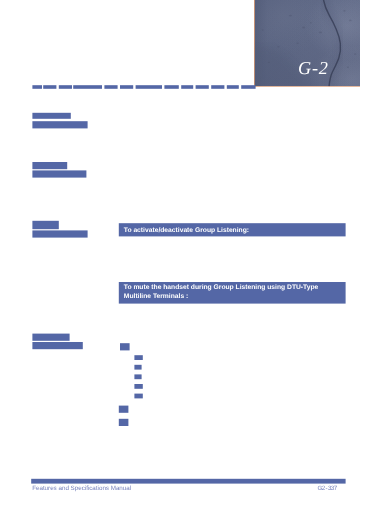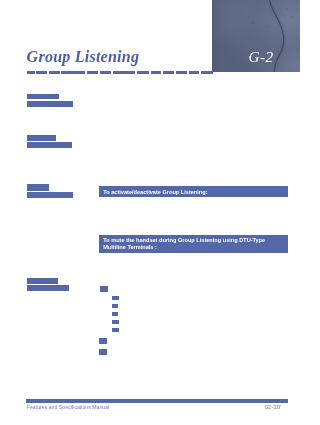--- a/index.html
+++ b/index.html
@@ -99,21 +99,20 @@
         <ellipse cx="7" cy="25" rx="0.8" ry="0.6"></ellipse>
         <ellipse cx="12" cy="52" rx="0.9" ry="0.6"></ellipse>
         <ellipse cx="36" cy="36" rx="1.0" ry="0.6"></ellipse>
       </g>
     </svg>
     <svg id="g2" width="88" height="72" viewBox="0 0 88 72">
       <text x="36.4" y="61.9">G-2</text>
     </svg>
   </div>
 
-  <div id="title">Group Listening</div>
 
   <div id="dashrow">
       <div class="dash" style="left: 26.6px; width: 8px;"></div>
       <div class="dash" style="left: 36.1px; width: 11.1px;"></div>
       <div class="dash" style="left: 49.2px; width: 10.7px;"></div>
       <div class="dash" style="left: 61.4px; width: 23.6px;"></div>
       <div class="dash" style="left: 86.6px; width: 11px;"></div>
       <div class="dash" style="left: 99.5px; width: 11.5px;"></div>
       <div class="dash" style="left: 112.8px; width: 22.5px;"></div>
       <div class="dash" style="left: 137.2px; width: 12.3px;"></div>

